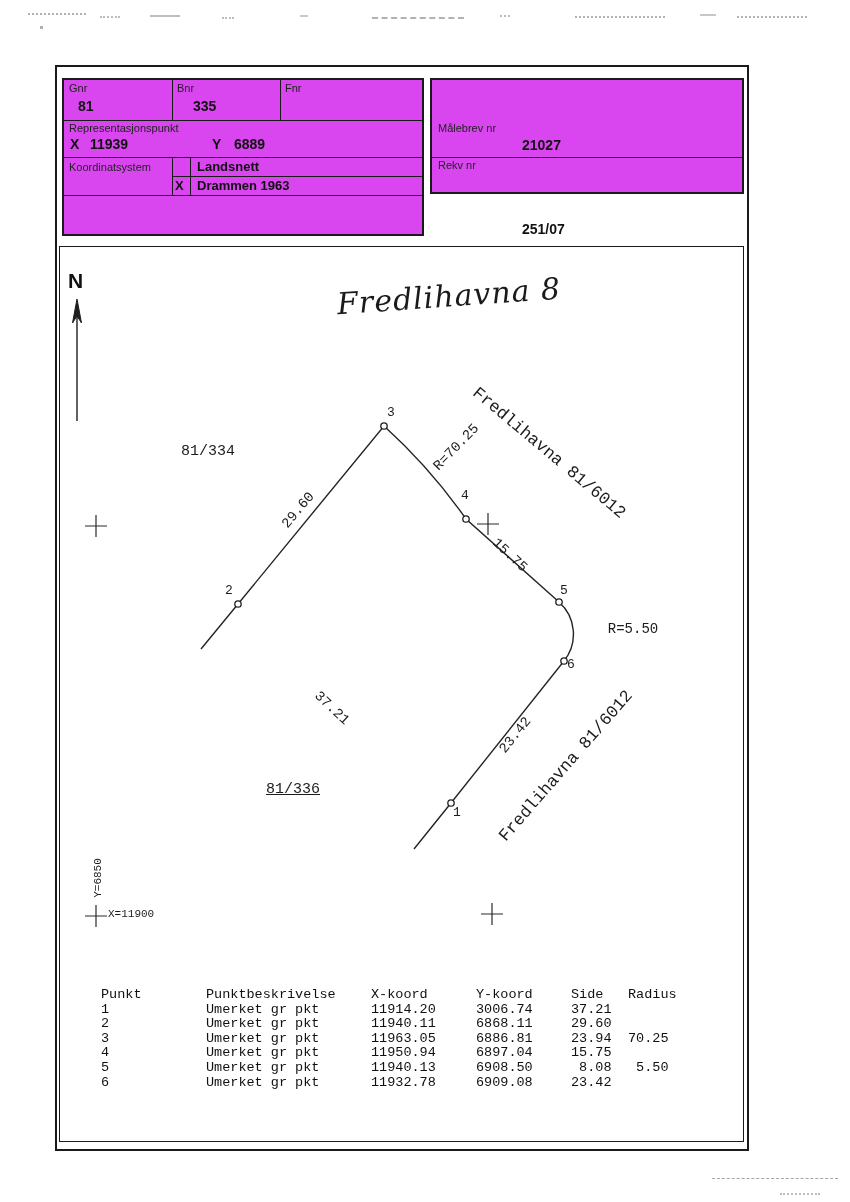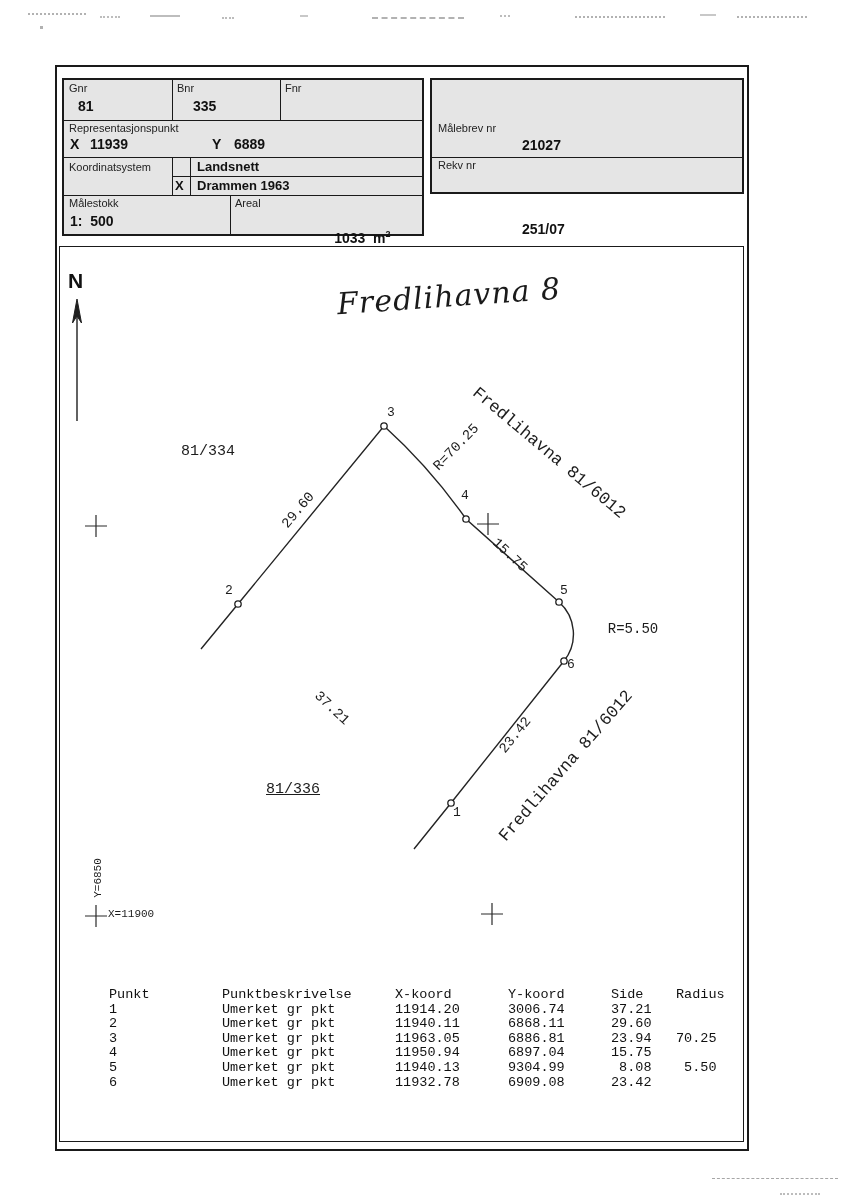--- a/index.html
+++ b/index.html
@@ -4,42 +4,42 @@
 <style>
   html,body{margin:0;padding:0;}
   body{
     width:850px;height:1202px;position:relative;background:#ffffff;
     font-family:"Liberation Sans",sans-serif;color:#1b1b1b;overflow:hidden;
   }
   
   .art{position:absolute;opacity:.65;}
   
   .outer-frame{position:absolute;left:55px;top:65px;width:690px;height:1082px;border:2px solid #1a1a1a;}
-  .hbox{position:absolute;border:2px solid #1a1a1a;background:#e5e5e5;}
+  .hbox{position:absolute;border:2px solid #1a1a1a;background:#d946ef;}
   .hrow{position:absolute;left:0;right:0;}
   .cell-label{position:absolute;font-size:11px;color:#222;}
   .cell-val{position:absolute;font-size:14px;font-weight:bold;white-space:pre;color:#111;}
   .vline{position:absolute;width:0;border-left:1.5px solid #1a1a1a;}
   .hline{position:absolute;height:0;border-top:1.5px solid #1a1a1a;}
   .title-big{position:absolute;font-size:23px;font-weight:bold;letter-spacing:.5px;color:#0d0d0d;}
   
   .map-box{position:absolute;left:59px;top:246px;width:683px;height:894px;border:1.5px solid #1a1a1a;background:#fff;}
   .maplabel{position:absolute;font-family:"Liberation Mono","DejaVu Sans Mono",monospace;color:#1c1c1c;white-space:pre;}
   .north-n{position:absolute;left:8px;top:22px;font-size:21px;font-weight:bold;color:#111;}
   .handwriting{
     position:absolute;left:389px;top:49px;
     font-family:"DejaVu Serif","Liberation Serif",serif;font-style:italic;
     font-size:30px;color:#1a1a1a;white-space:pre;letter-spacing:1px;
     transform:translate(-50%,-50%) rotate(-4deg);
   }
   
   .ctable{position:absolute;left:41px;top:741px;font-family:"Liberation Mono","DejaVu Sans Mono",monospace;
           font-size:13.5px;line-height:14.6px;color:#111;}
   .trow{display:flex;}
-  .tcell{white-space:pre;margin-left:8px;}
+  .tcell{white-space:pre;}
   .tc0{width:105px;} .tc1{width:165px;} .tc2{width:105px;} .tc3{width:95px;} .tc4{width:57px;} .tc5{width:86px;}
 </style>
 </head>
 <body>
 
 <div>
 
   <div class="art" style="left:28px;top:13px;width:58px;border-top:2px dotted #8a8a8a;"></div>
   <div class="art" style="left:100px;top:16px;width:20px;border-top:2px dotted #9a9a9a;"></div>
   <div class="art" style="left:150px;top:15px;width:30px;border-top:2px solid #9a9a9a;"></div>
@@ -80,29 +80,20 @@
       <span class="cell-label" style="left:5px;top:4px;">Koordinatsystem</span>
       <div class="vline" style="left:108px;top:0;height:38px;"></div>
       <div class="vline" style="left:126px;top:0;height:38px;"></div>
       <div class="hline" style="left:108px;right:0;top:19px;"></div>
       <span style="position:absolute;left:110px;top:2px;width:14px;height:15px;"></span>
       <span class="cell-val" style="left:133px;top:2px;font-size:13px;">Landsnett</span>
       <span class="cell-val" style="left:111px;top:21px;font-size:13px;">X</span>
       <span class="cell-val" style="left:133px;top:21px;font-size:13px;">Drammen 1963</span>
     </div>
 
-    <div class="hrow" style="top:115px;height:39px;">
-      <span class="cell-label" style="left:5px;top:2px;">Målestokk</span>
-      <span class="cell-val" style="left:6px;top:18px;">1:  500</span>
-      <div class="vline" style="left:166px;top:0;height:39px;"></div>
-      <span class="cell-label" style="left:171px;top:2px;">Areal</span>
-      <span class="cell-val" style="left:239px;top:18px;">
-        <span>1033</span>&nbsp;&nbsp;<span>m</span><sup style="font-size:9px;">2</sup>
-      </span>
-    </div>
   </div>
 
   <div class="hbox" style="left:430px;top:78px;width:310px;height:112px;">
     <div class="hrow" style="top:40px;height:37px;border-bottom:1.5px solid #1a1a1a;">
       <span class="cell-label" style="left:6px;top:2px;">Målebrev nr</span>
       <span class="cell-val" style="left:90px;top:17px;">21027</span>
     </div>
     <div class="hrow" style="top:77px;height:35px;text-align:center;">
       <span class="cell-label" style="left:6px;top:2px;">Rekv nr</span>
       <span class="cell-val" style="left:90px;top:16px;margin-top:48px;">251/07</span>
@@ -202,21 +193,21 @@
         <span class="tcell tc1">Umerket gr pkt</span>
         <span class="tcell tc2">11950.94</span>
         <span class="tcell tc3">6897.04</span>
         <span class="tcell tc4">15.75</span>
         <span class="tcell tc5"></span>
       </div>
       <div class="trow">
         <span class="tcell tc0">5</span>
         <span class="tcell tc1">Umerket gr pkt</span>
         <span class="tcell tc2">11940.13</span>
-        <span class="tcell tc3">9304.99</span>
+        <span class="tcell tc3">6908.50</span>
         <span class="tcell tc4"> 8.08</span>
         <span class="tcell tc5"> 5.50</span>
       </div>
       <div class="trow">
         <span class="tcell tc0">6</span>
         <span class="tcell tc1">Umerket gr pkt</span>
         <span class="tcell tc2">11932.78</span>
         <span class="tcell tc3">6909.08</span>
         <span class="tcell tc4">23.42</span>
         <span class="tcell tc5"></span>

